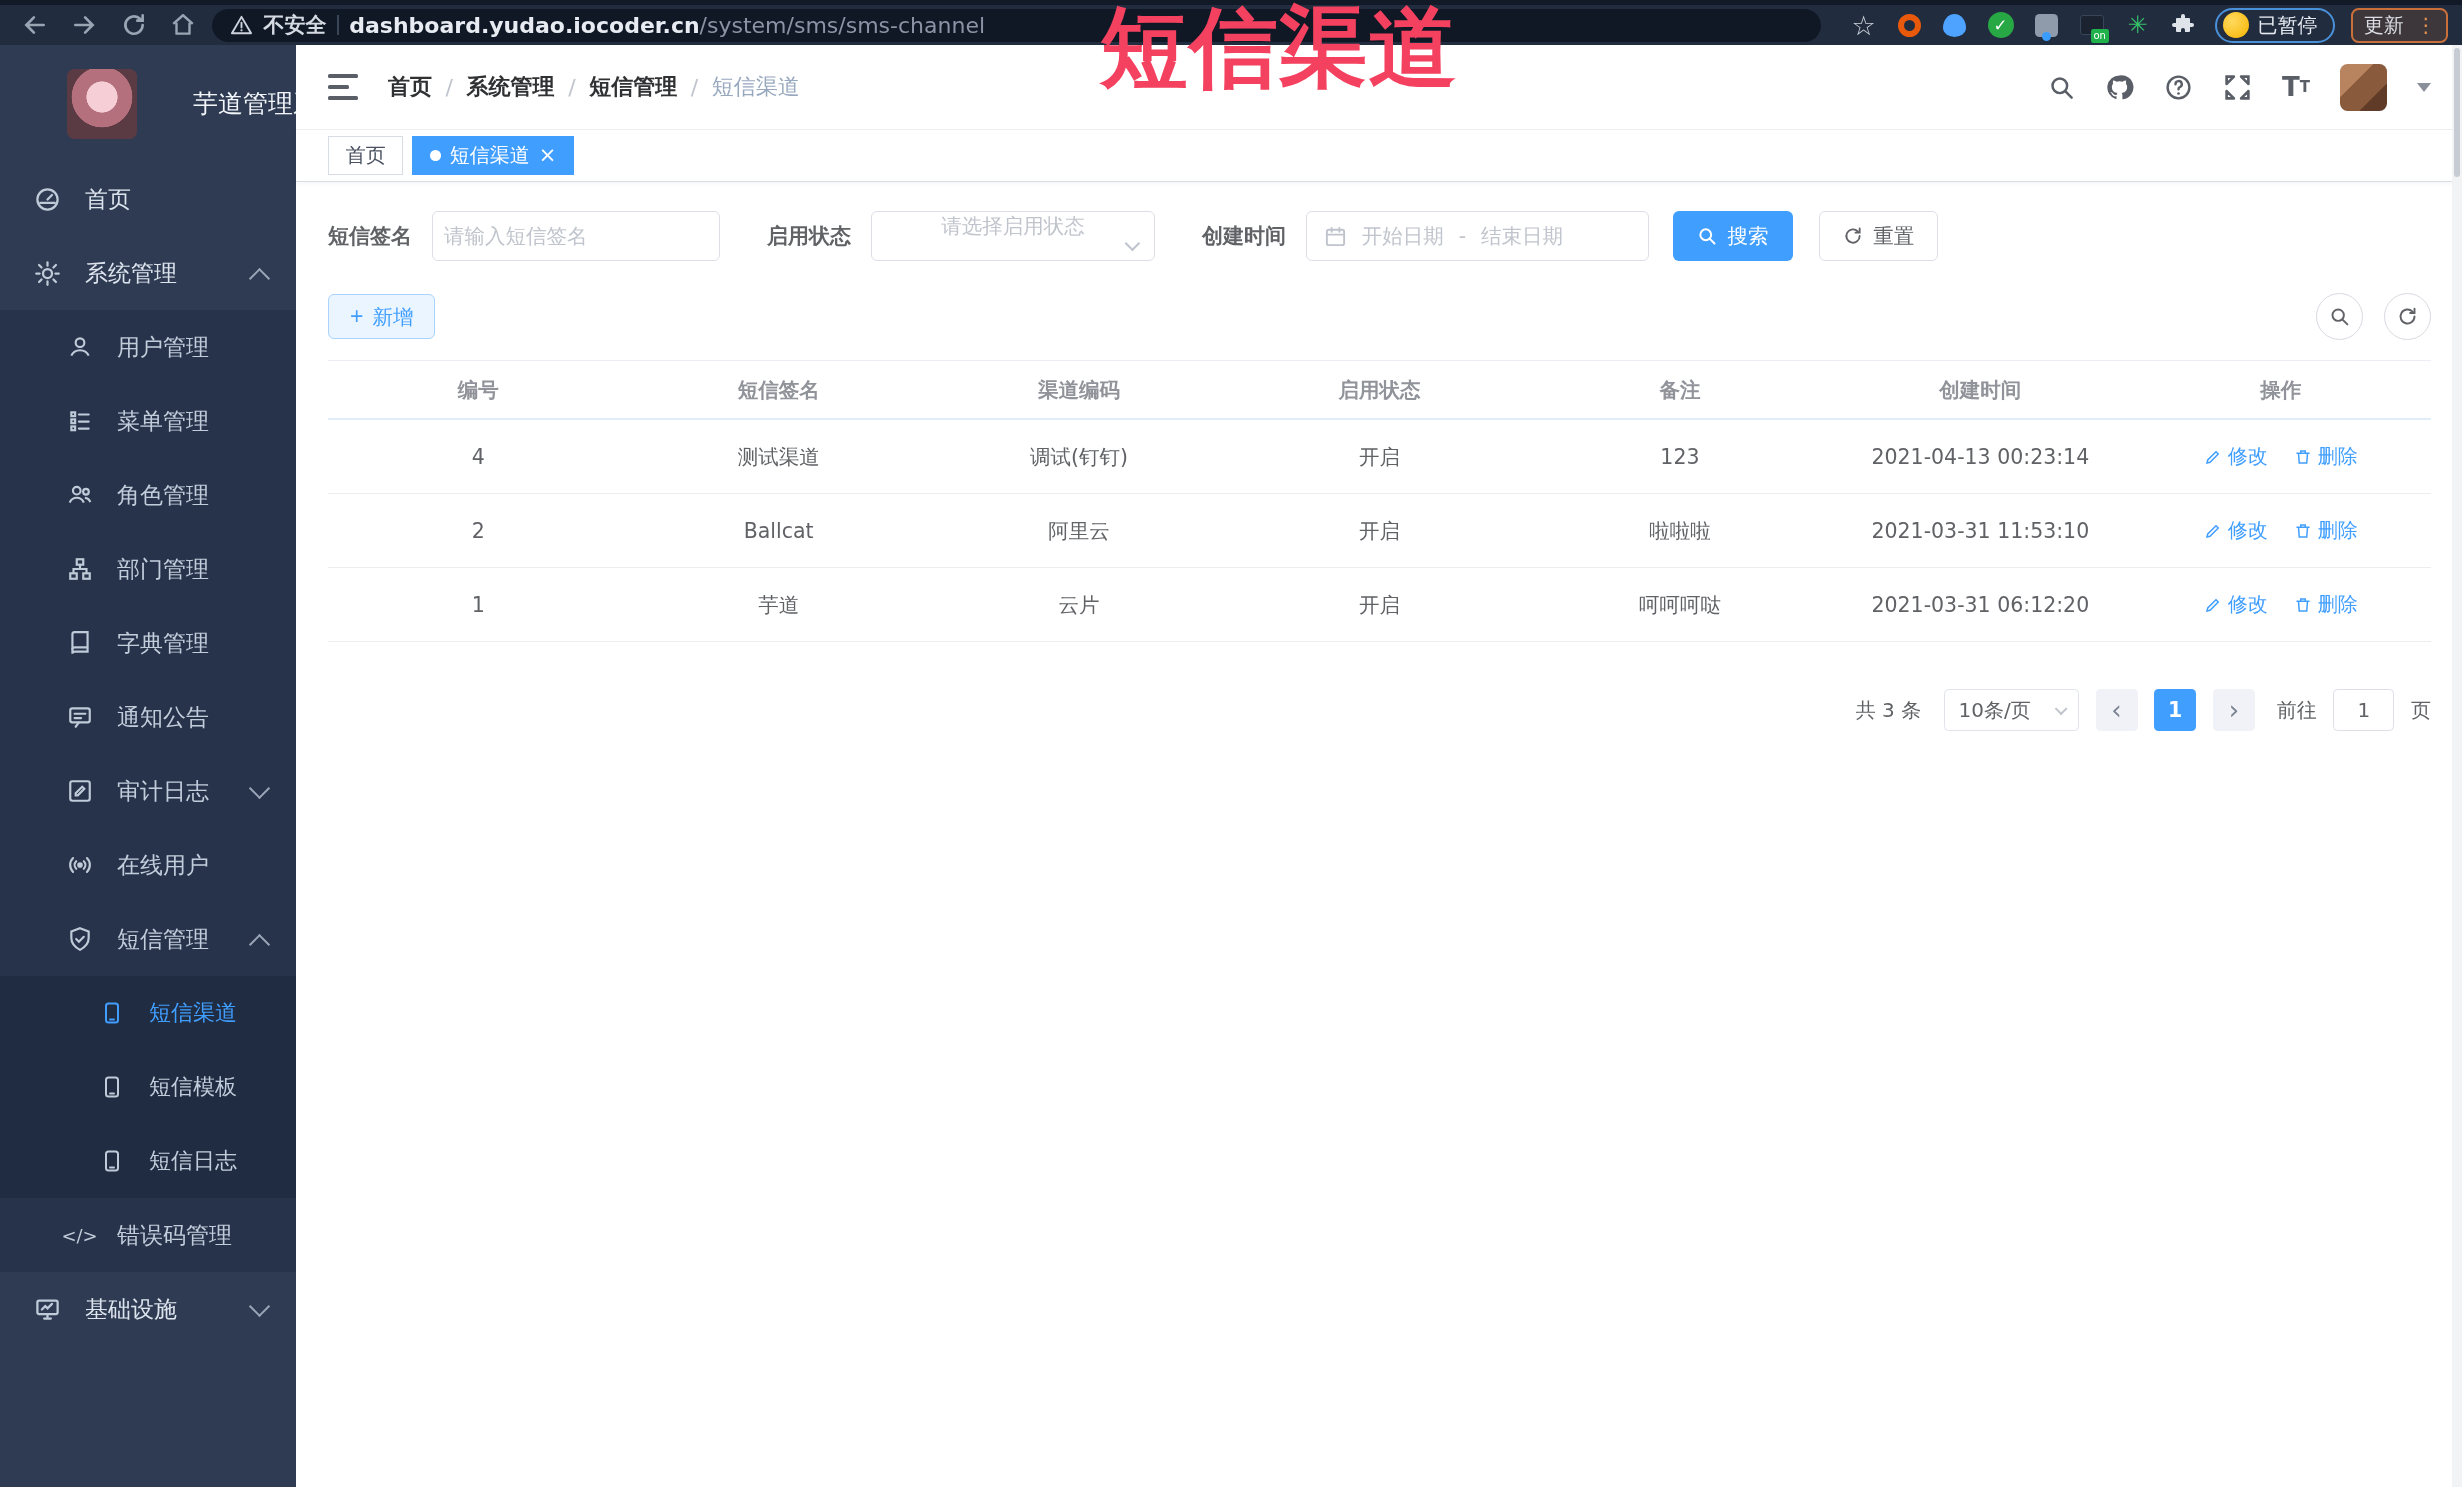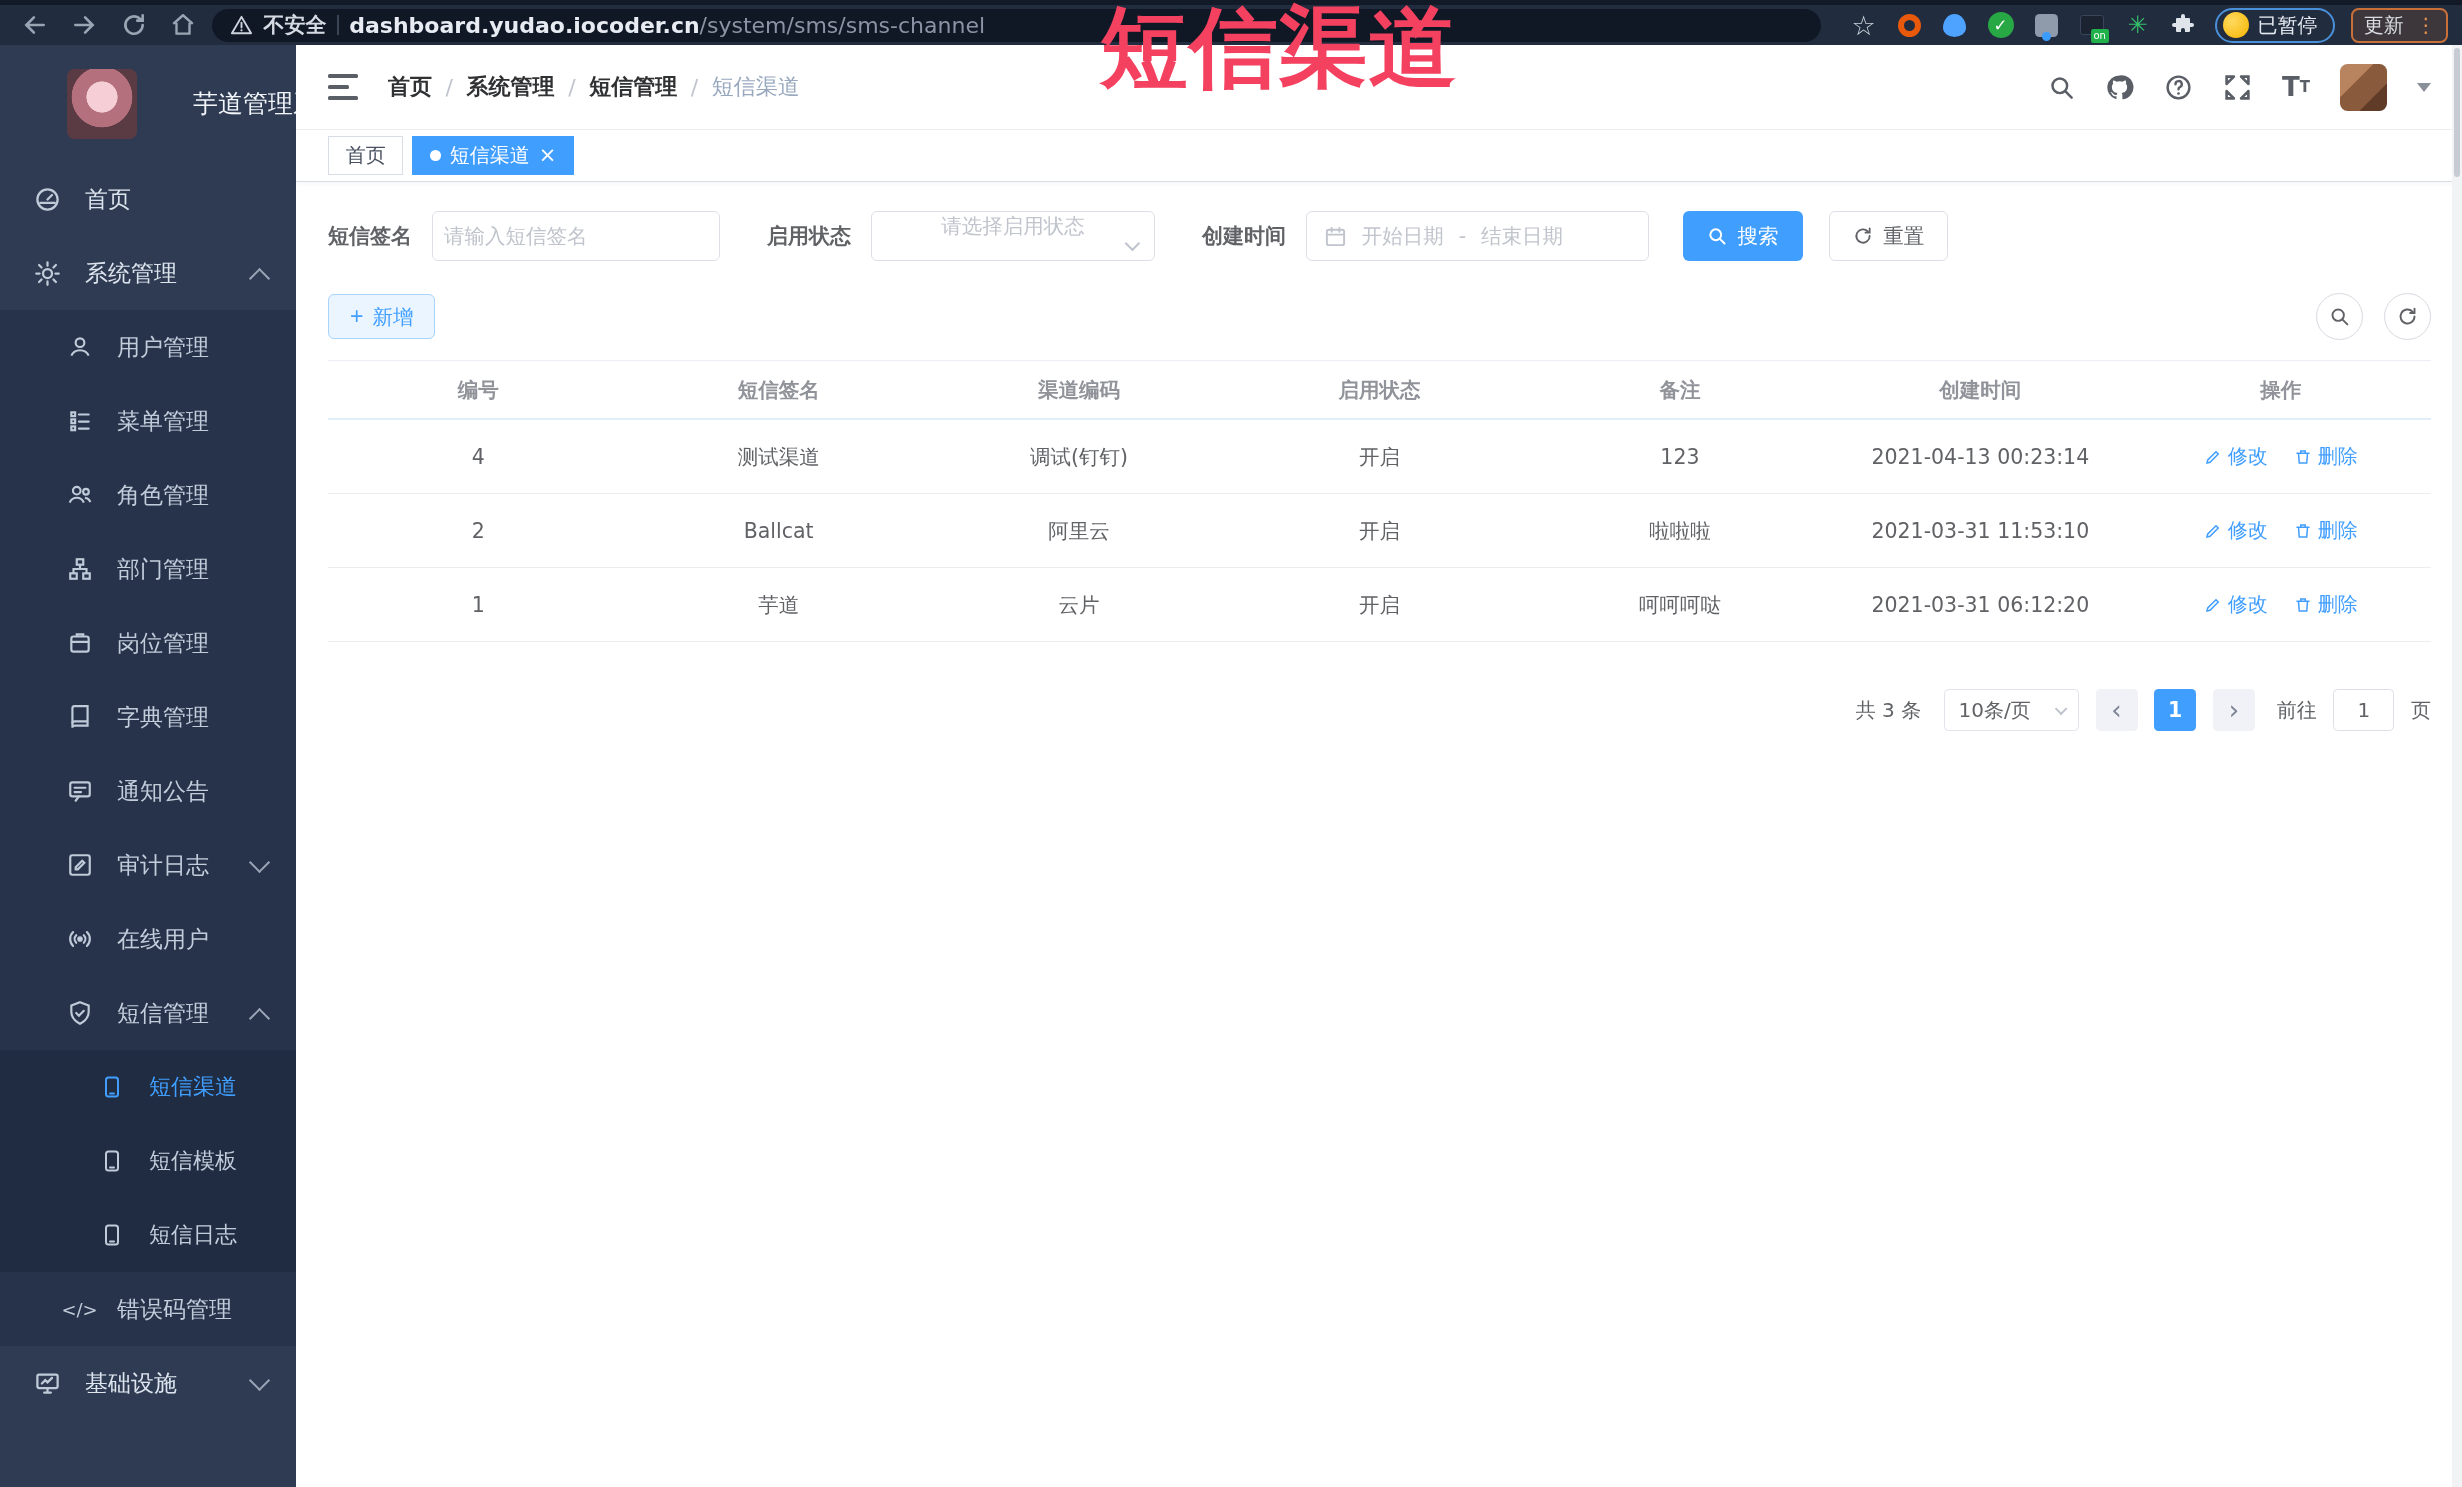--- a/index.html
+++ b/index.html
@@ -92,21 +92,21 @@
   .filter-row { display:flex; align-items:center; }
   .f-label { font-size:21px; color:#606266; font-weight:600; margin-right:20px; white-space:nowrap; }
   .f-input { height:50px; border:1.5px solid #dcdfe6; border-radius:6px; font-size:20.5px; color:#606266;
     padding:0 11px; outline:none; font-family:inherit; }
   .f-input::placeholder { color:#c0c4cc; }
   .sign-input { width:288px; margin-right:47px; }
   .sel-box { width:284px; height:50px; border:1.5px solid #dcdfe6; border-radius:6px; display:flex; align-items:center;
     padding:0 18px; color:#c0c4cc; font-size:20.5px; margin-right:47px;flex-direction:column; }
   .sel-box .chev { margin-left:auto; width:10.6px; height:10.6px; border-right:2.3px solid #c0c4cc; border-bottom:2.3px solid #c0c4cc; transform:rotate(45deg) translateY(-3px); }
   .date-box { width:343px; height:50px; border:1.5px solid #dcdfe6; border-radius:6px; display:flex; align-items:center;
-    gap:15px; padding:0 16.7px; color:#c0c4cc; font-size:20.5px; margin-right:34px; }
+    gap:15px; padding:0 16.7px; color:#c0c4cc; font-size:20.5px; margin-right:24px; }
   .date-box .dsep { color:#c0c4cc; }
   .btn { height:50px; border-radius:6px; display:inline-flex; align-items:center; gap:10.6px; font-size:20.5px; padding:0 23px; border:1.5px solid transparent; }
   .btn-primary { background:#409eff; color:#fff; margin-right:26px; }
   .btn-plain-white { background:#fff; border-color:#dcdfe6; color:#606266; }
 
   .toolbar-row { margin-top:32px; display:flex; align-items:center; }
   .btn-add { height:45px; background:#eaf5ff; border:1.5px solid #a8d4ff; color:#409eff; font-size:20.5px;
     border-radius:6px; display:inline-flex; align-items:center; gap:9px; padding:0 21px; }
   .tool-circles { margin-left:auto; display:flex; gap:21px; }
   .circle-btn { width:47px; height:47px; border-radius:50%; border:1.5px solid #d7dae0; display:flex; align-items:center;
@@ -271,29 +271,20 @@
     <div class="m-item m-sub">
       <span class="micon">
         <svg width="26" height="26" viewBox="0 0 24 24" fill="none" stroke="currentColor" stroke-width="2">
             <rect x="9" y="3" width="6" height="5"></rect>
             <path d="M12 8v4M6 16v-4h12v4"></path>
             <rect x="3" y="16" width="6" height="5"></rect>
             <rect x="15" y="16" width="6" height="5"></rect>
           </svg>
       </span>
       <span>部门管理</span>
-    </div>
-    <div class="m-item m-sub">
-      <span class="micon">
-        <svg width="26" height="26" viewBox="0 0 24 24" fill="none" stroke="currentColor" stroke-width="2">
-            <rect x="4" y="6" width="16" height="14" rx="2"></rect>
-            <path d="M9 6V4h6v2M4 11h16"></path>
-          </svg>
-      </span>
-      <span>岗位管理</span>
     </div>
     <div class="m-item m-sub">
       <span class="micon">
         <svg width="26" height="26" viewBox="0 0 24 24" fill="none" stroke="currentColor" stroke-width="2">
             <path d="M5 4a2 2 0 0 1 2-2h12v18H7a2 2 0 0 0-2 2z"></path>
             <path d="M5 18a2 2 0 0 1 2-2h12"></path>
           </svg>
       </span>
       <span>字典管理</span>
     </div>

